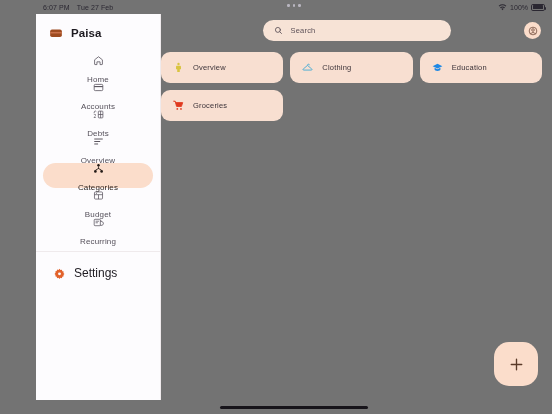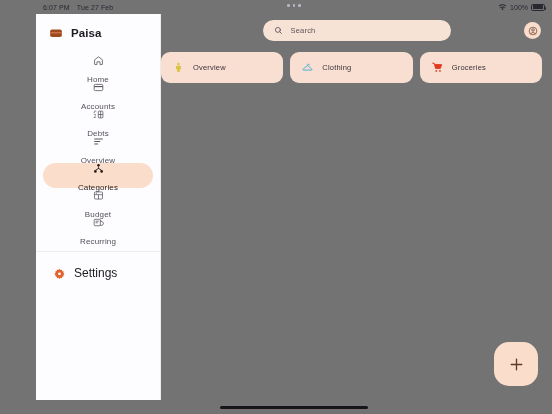--- a/index.html
+++ b/index.html
@@ -310,20 +310,29 @@
           <span>
             <svg width="11" height="11" viewBox="0 0 24 24" fill="none" stroke="#3BA8D6" stroke-width="1.9" stroke-linejoin="round">
                 <path d="M12 7.4c0-1.6.9-2.6 2.2-2.6 1.2 0 2.1.9 2.1 2.1"></path>
                 <path d="M12 7.4 2.6 15.4c-.9.8-.4 2.2.8 2.2h17.2c1.2 0 1.7-1.4.8-2.2L12 7.4z"></path>
               </svg>
           </span>
           <span class="cat-label">Clothing</span>
         </div>
 
 
+        <div class="cat-card">
+          <span>
+            <svg width="11" height="11" viewBox="0 0 24 24" fill="#1E88E5">
+                <path d="M12 4 1.4 9.2 12 14.4l10.6-5.2L12 4z"></path>
+                <path d="M5.6 12.4v4c0 1.8 2.9 3.2 6.4 3.2s6.4-1.4 6.4-3.2v-4L12 15.8l-6.4-3.4z"></path>
+              </svg>
+          </span>
+          <span class="cat-label">Education</span>
+        </div>
 
 
 
         <div class="cat-card">
           <span>
             <svg width="11" height="11" viewBox="0 0 24 24" fill="#E03A1F">
                 <path d="M1.4 2.6h3.4l3 11.4h10.4l2.6-8H7.2"></path>
                 <path d="M1.4 2.6h3.4l3 11.4h10.6l2.8-8.4H6.6" fill="none" stroke="#E03A1F" stroke-width="2" stroke-linejoin="round" stroke-linecap="round"></path>
                 <circle cx="9.4" cy="19.4" r="1.9"></circle>
                 <circle cx="17.4" cy="19.4" r="1.9"></circle>

